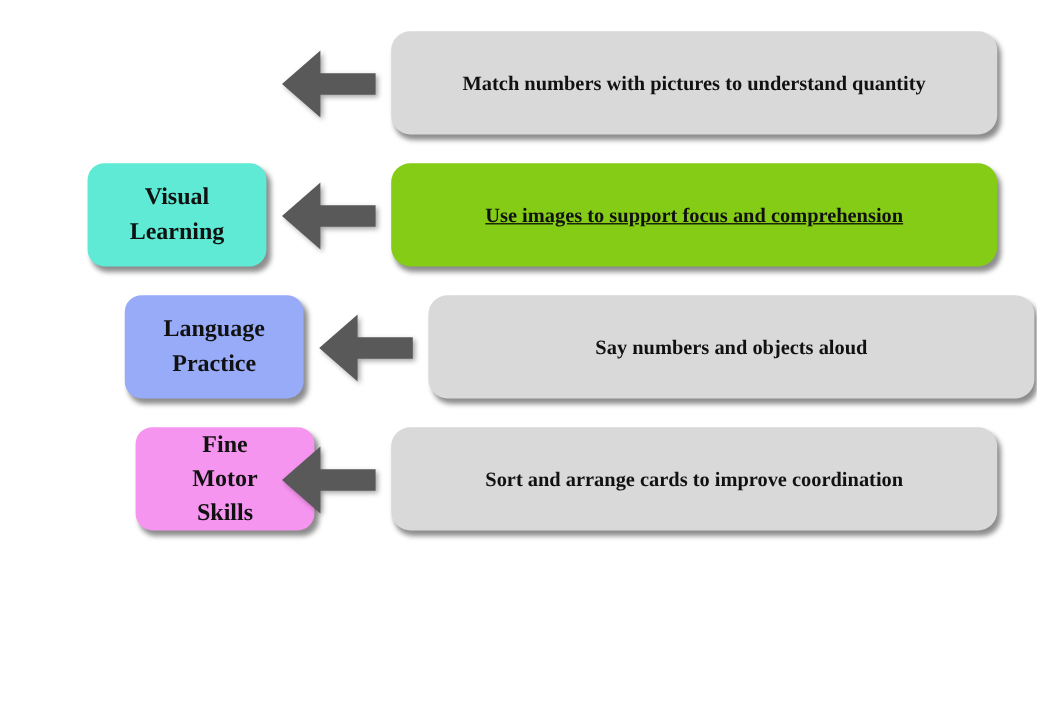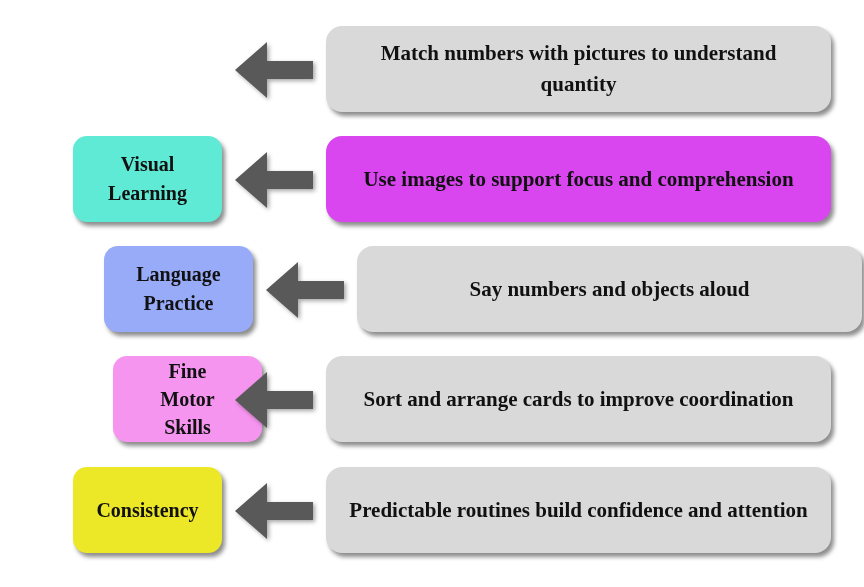--- a/index.html
+++ b/index.html
@@ -76,21 +76,21 @@
       display: flex;
       align-items: center;
       justify-content: center;
       text-align: center;
       box-sizing: border-box;
       padding: 4px 6px;
     }
     .desc-text {
       font-family: "Liberation Serif", "DejaVu Serif", serif;
       font-weight: bold;
-      font-size: 21px;
+      font-size: 17px;
       line-height: 31px;
       color: #111111;
       white-space: nowrap;
     }
     .desc-text.wrap {
       white-space: normal;
       width: 470px;
     }
   </style>
 </head>
@@ -112,21 +112,21 @@
   <div class="row" style="top:136px;">
     <div class="label-box" style="background: #5eead4;">
       <span class="label-text">Visual
 Learning</span>
     </div>
     <div class="arrow">
       <svg width="82" height="62" viewBox="0 0 82 62">
           <path d="M80 22 H34 V3 L2 31 L34 59 V40 H80 Z" fill="#595959" style="filter:drop-shadow(2px 2px 2px rgba(0,0,0,0.35));"></path>
         </svg>
     </div>
-    <div class="desc-box" style="background: #d946ef;">
+    <div class="desc-box" style="background: #84cc16; text-decoration: underline;">
       <span class="desc-text">Use images to support focus and comprehension</span>
     </div>
   </div>
 
   <div class="row" style="top:246px;margin-left:31px;">
     <div class="label-box" style="background: rgb(152, 171, 249);">
       <span class="label-text">Language
 Practice</span>
     </div>
     <div class="arrow">
@@ -148,27 +148,14 @@
     <div class="arrow">
       <svg width="82" height="62" viewBox="0 0 82 62">
           <path d="M80 22 H34 V3 L2 31 L34 59 V40 H80 Z" fill="#595959" style="filter:drop-shadow(2px 2px 2px rgba(0,0,0,0.35));"></path>
         </svg>
     </div>
     <div class="desc-box" style="background: rgb(217, 217, 217);">
       <span class="desc-text">Sort and arrange cards to improve coordination</span>
     </div>
   </div>
 
-  <div class="row" style="top:467px;">
-    <div class="label-box" style="background: rgb(236, 232, 39);">
-      <span class="label-text">Consistency</span>
-    </div>
-    <div class="arrow">
-      <svg width="82" height="62" viewBox="0 0 82 62">
-          <path d="M80 22 H34 V3 L2 31 L34 59 V40 H80 Z" fill="#595959" style="filter:drop-shadow(2px 2px 2px rgba(0,0,0,0.35));"></path>
-        </svg>
-    </div>
-    <div class="desc-box" style="background: rgb(217, 217, 217);">
-      <span class="desc-text">Predictable routines build confidence and attention</span>
-    </div>
-  </div>
 
 </div>
 
 </body></html>

